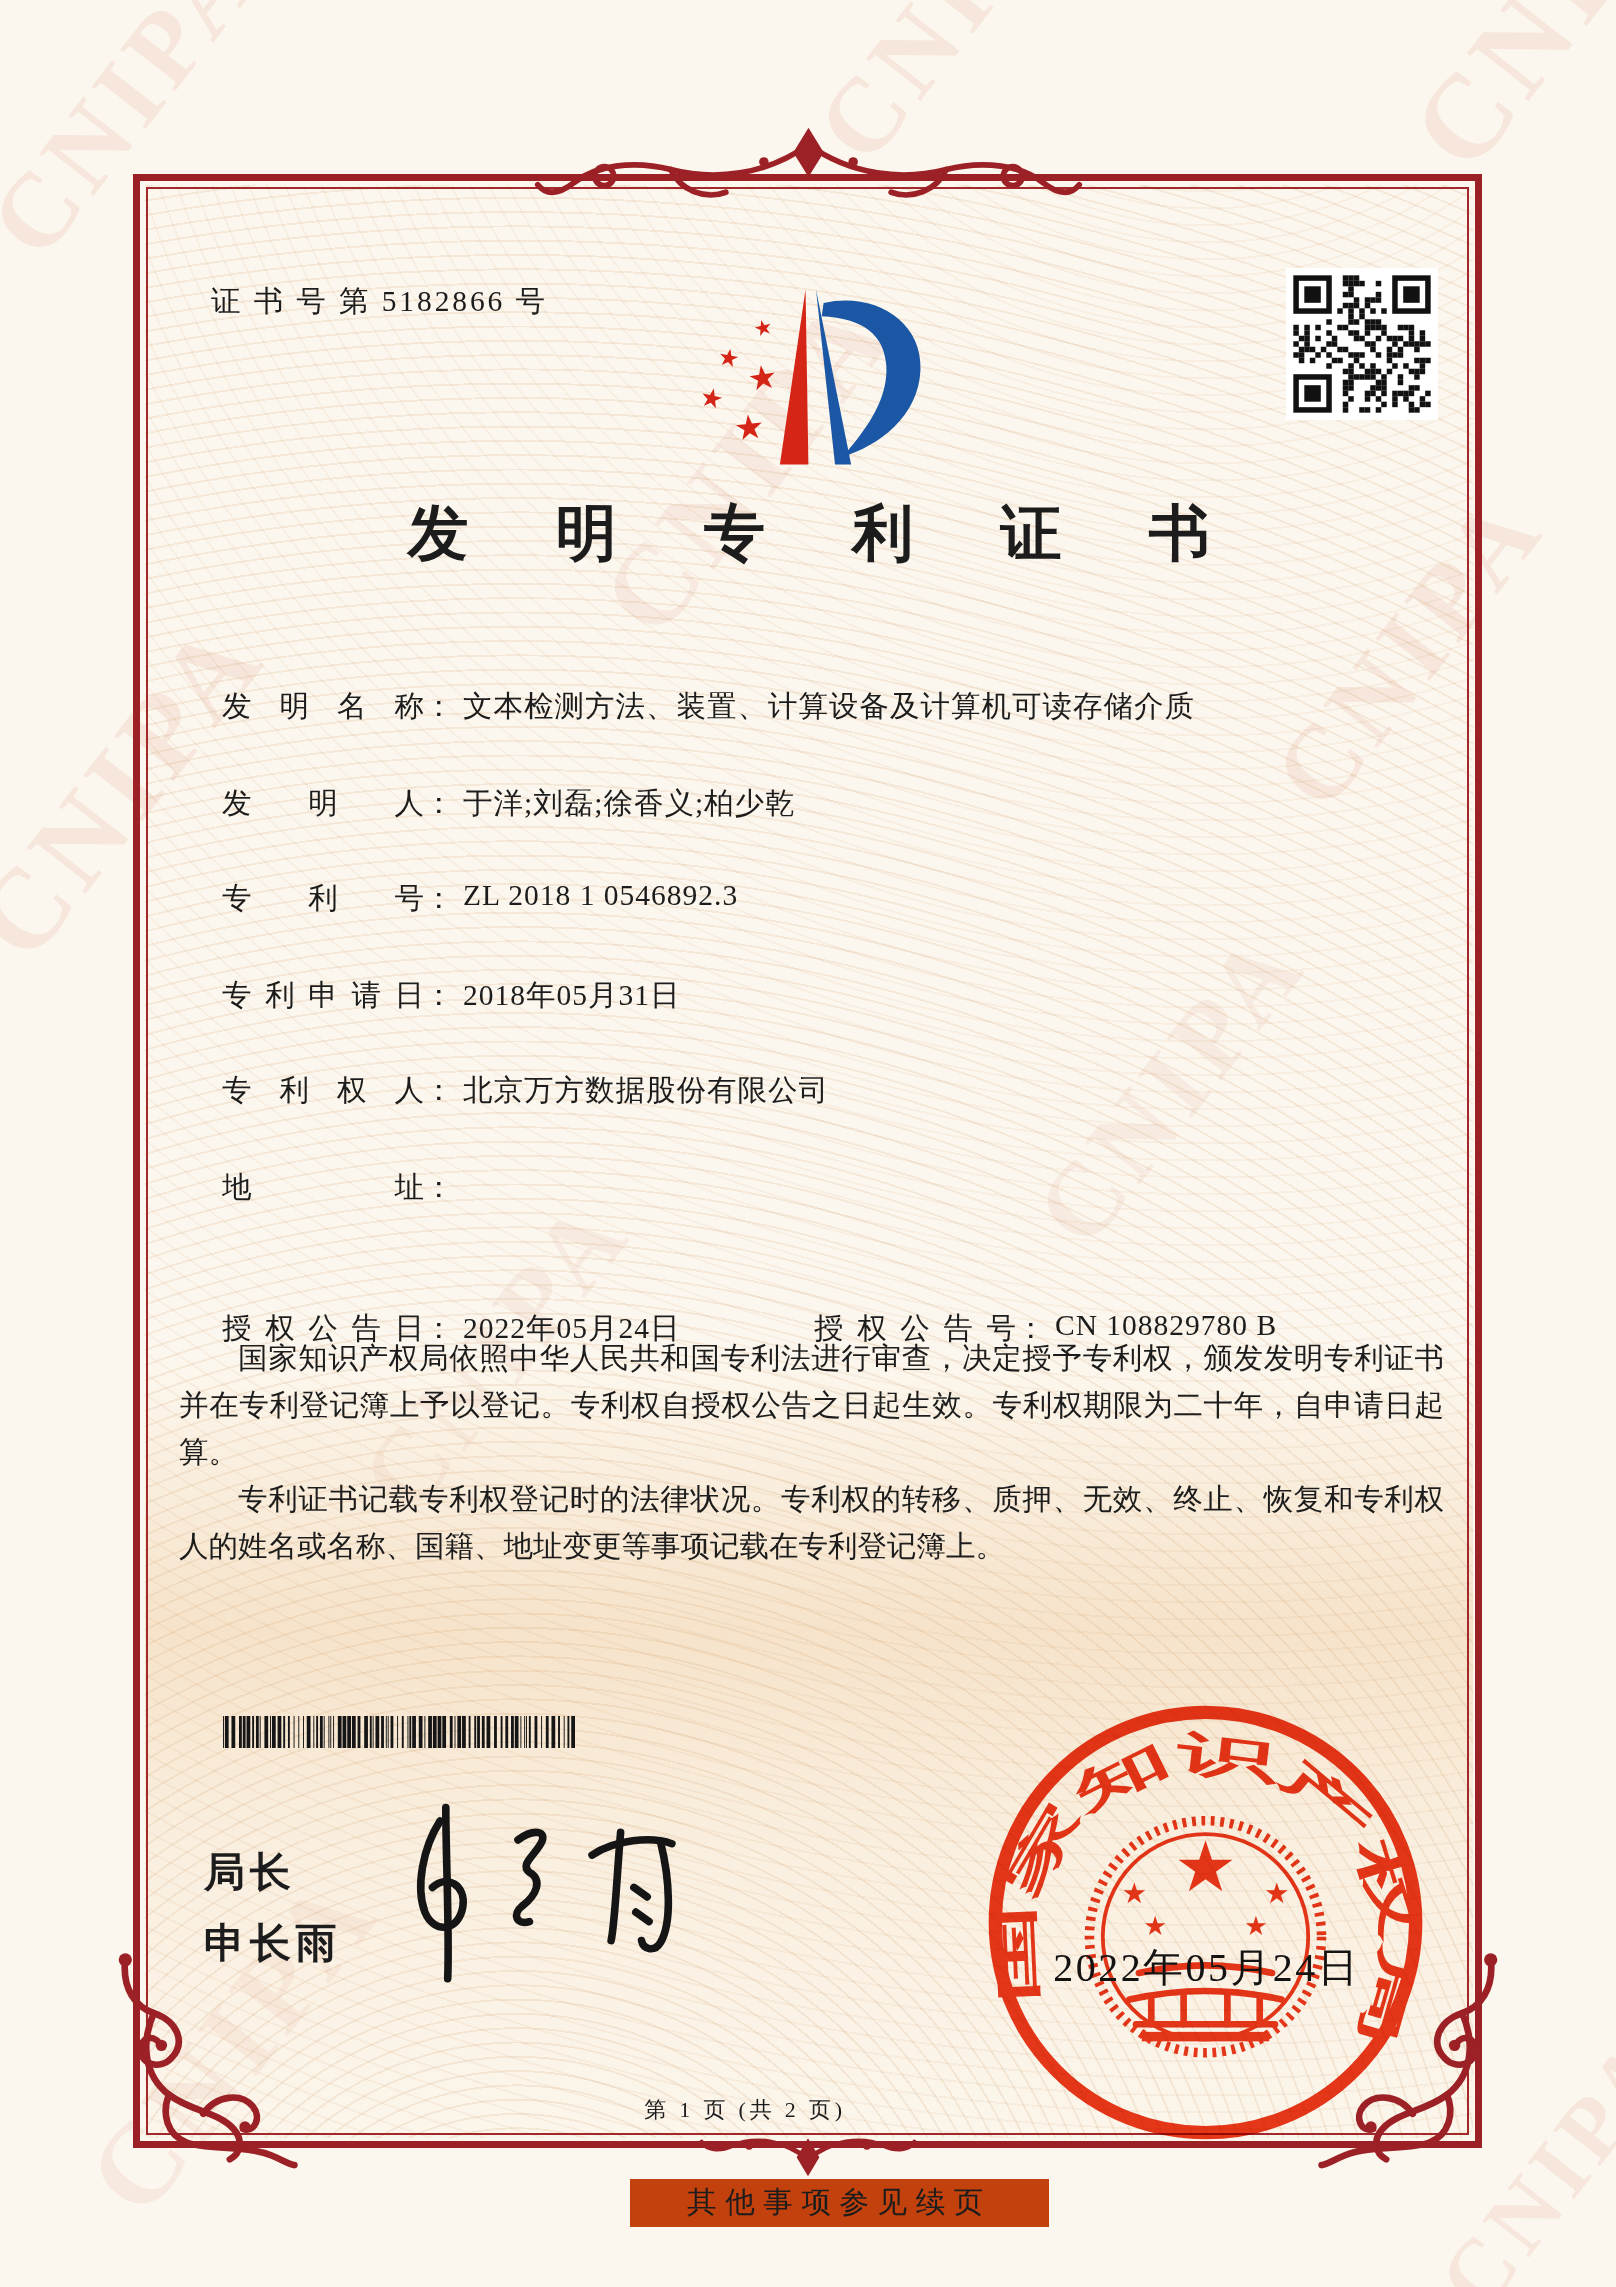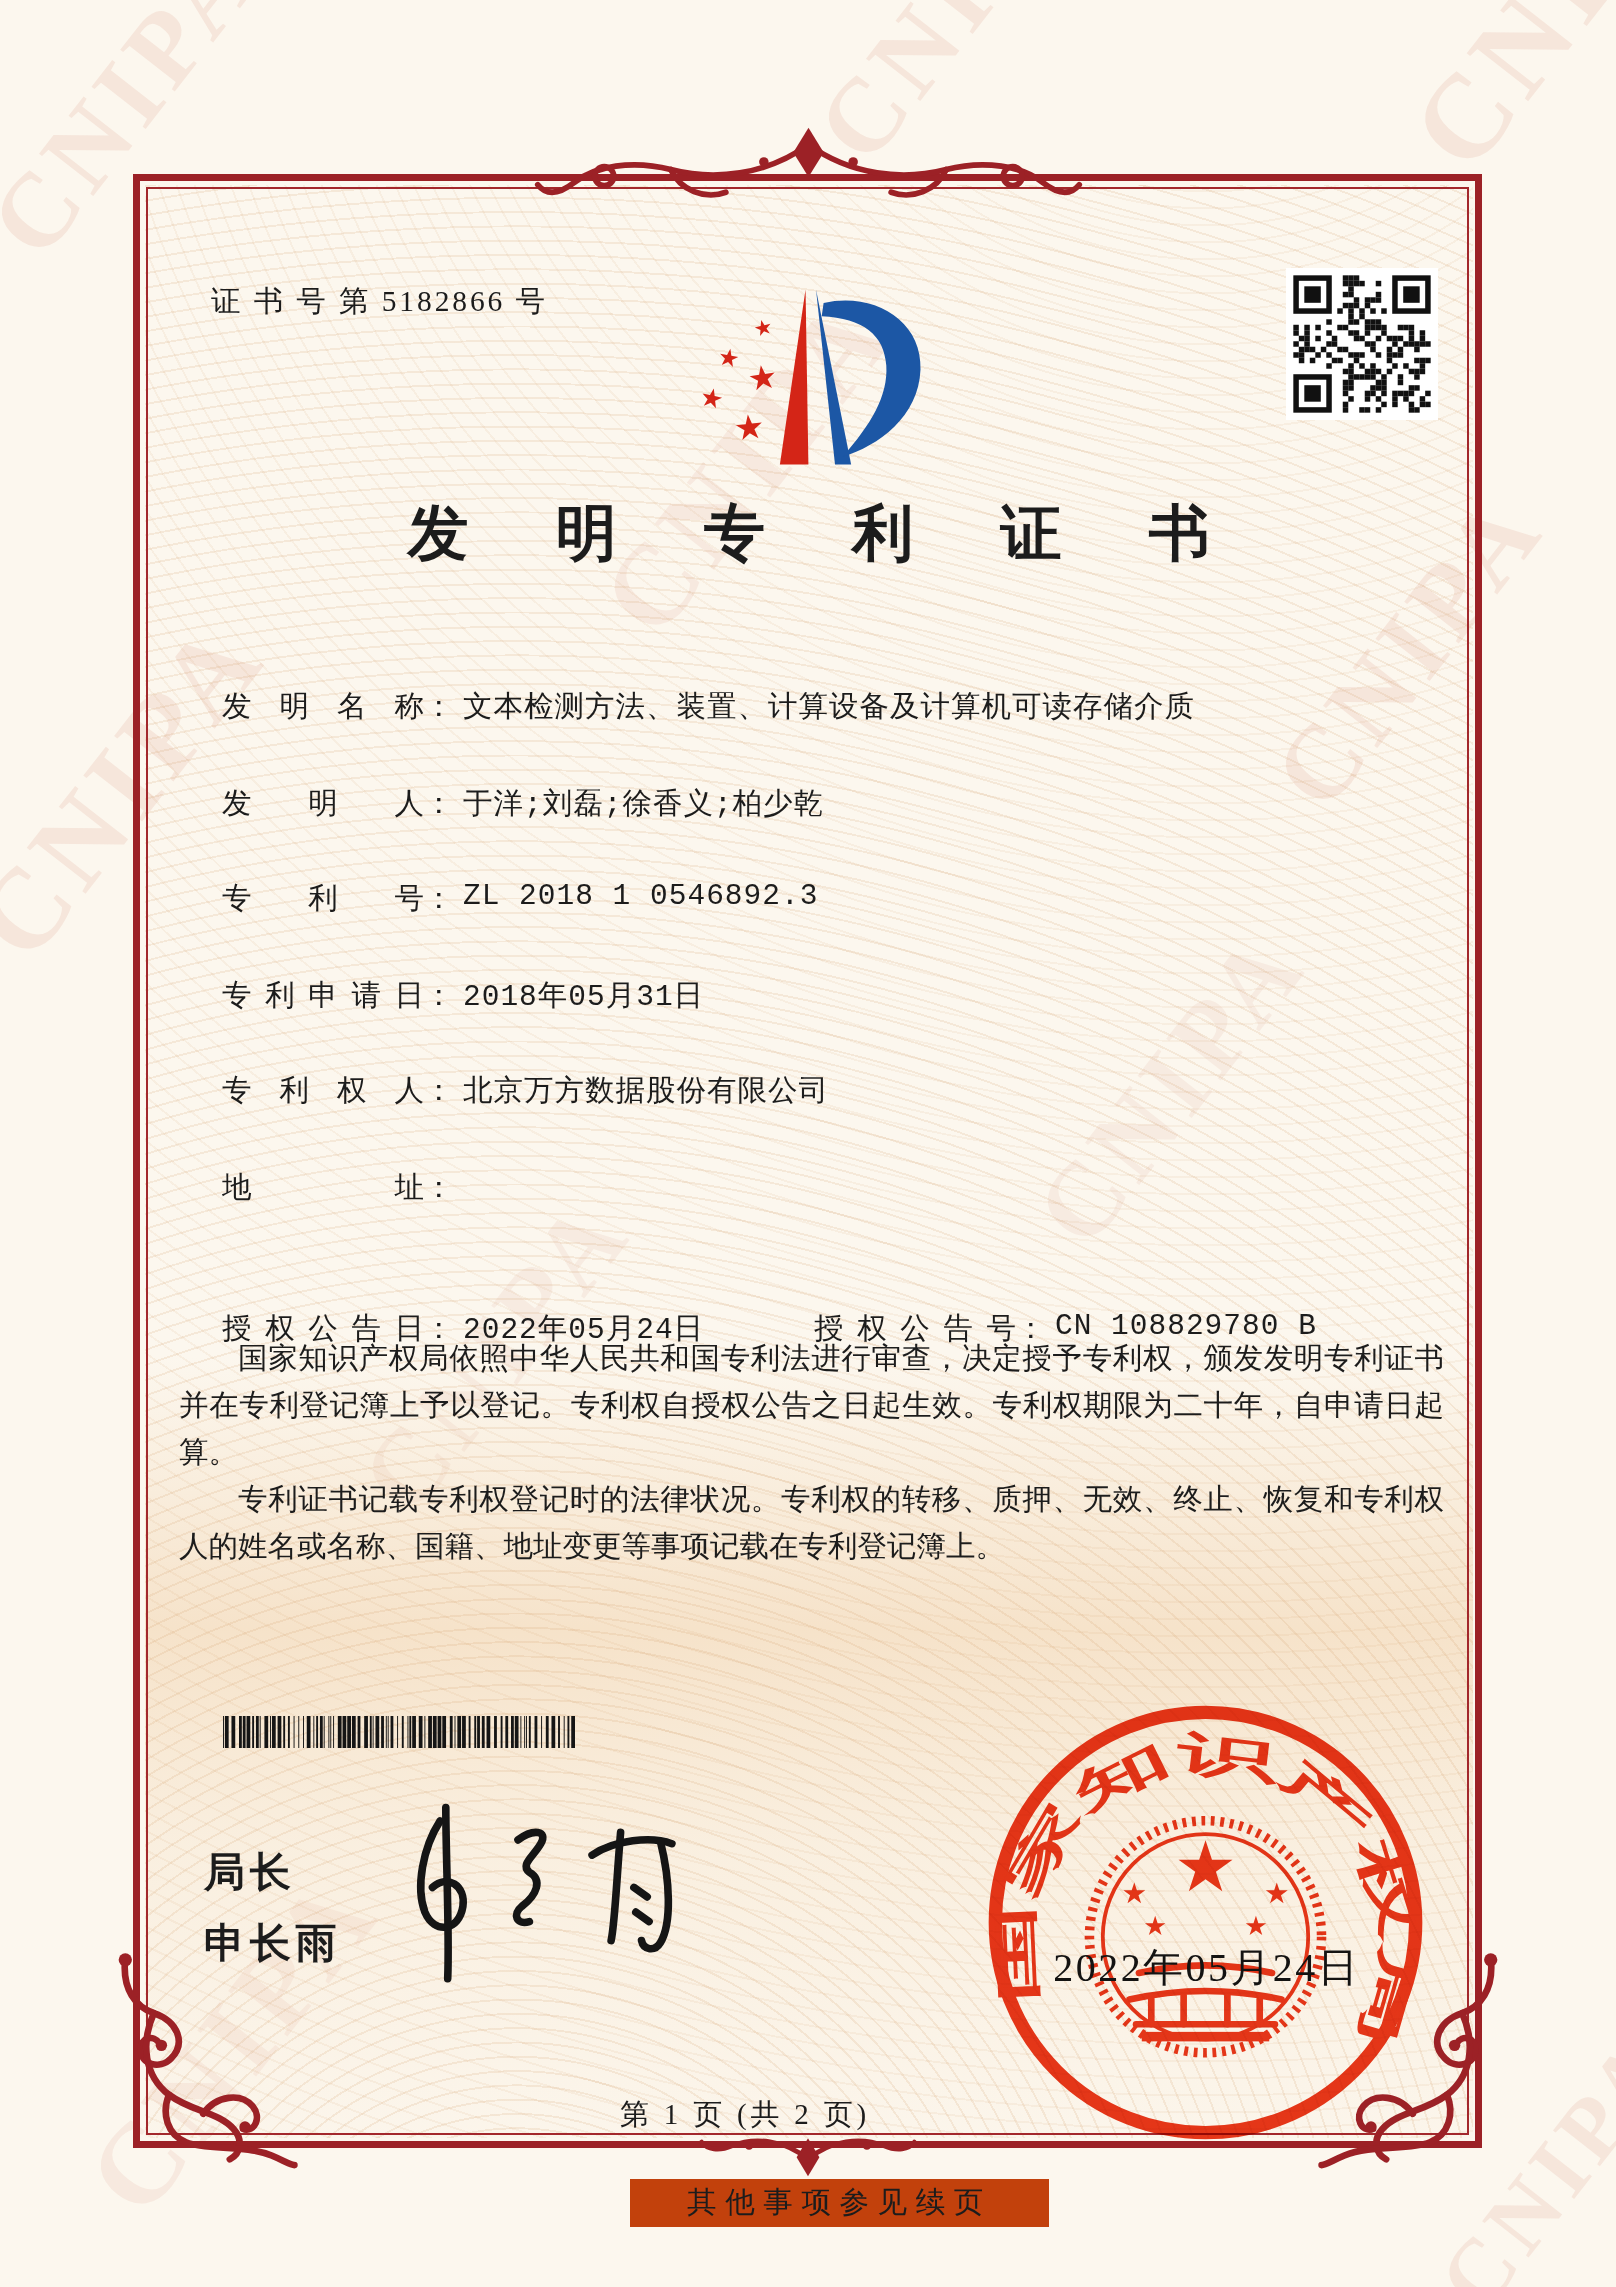--- a/index.html
+++ b/index.html
@@ -22,31 +22,31 @@
   
   .certno{position:absolute;left:211px;top:282px;font-size:29.5px;letter-spacing:2.9px;z-index:4;}
   .logo{position:absolute;left:702px;top:282px;width:228px;height:190px;z-index:4;}
   .logo-star{position:absolute;color:#d42517;z-index:5;line-height:1;}
   .qr{position:absolute;left:1286px;top:268px;width:152px;height:152px;z-index:4;background:#fff;}
   .title{position:absolute;left:0;right:0;top:493px;text-align:center;font-size:61px;font-weight:700;
          letter-spacing:36px;text-indent:36px;z-index:4;}
   .fields{position:absolute;left:222px;top:0;width:1236px;z-index:4;font-size:29.5px;}
   .frow{position:absolute;display:flex;white-space:nowrap;}
   .flabel{display:inline-block;width:202px;text-align:justify;text-align-last:justify;}
-  .fvalue{margin-left:9.5px;letter-spacing:1px;font-family:Liberation Mono, monospace;}
+  .fvalue{margin-left:9.5px;letter-spacing:1px;}
   .g2{position:absolute;left:592px;display:flex;white-space:nowrap;}
   .paras{position:absolute;left:179px;top:1335px;width:1265px;font-size:29.5px;line-height:47px;
          text-align:justify;z-index:4;}
   .paras p{margin:0;text-indent:2em;}
   .barcode{position:absolute;left:221px;top:1716px;z-index:4;}
   .director{position:absolute;left:204px;font-size:41px;font-weight:700;letter-spacing:4.8px;z-index:4;
             font-family:"Liberation Sans",sans-serif;}
   .sig{position:absolute;left:366px;top:1800px;z-index:4;}
   .seal{position:absolute;left:982px;top:1699px;width:447px;height:447px;z-index:5;mix-blend-mode:multiply;}
-  .pagefoot{position:absolute;left:607px;top:2095px;width:276px;text-align:center;font-size:29px;
+  .pagefoot{position:absolute;left:607px;top:2095px;width:276px;text-align:center;font-size:22px;
             letter-spacing:3.8px;z-index:4;}
   .noteband{position:absolute;left:630px;top:2179px;width:419px;height:48px;background:#c2410c;
             display:flex;align-items:center;justify-content:center;z-index:4;}
   .note{font-size:29.5px;letter-spacing:8.6px;}
 </style>
 </head>
 <body>
 
 <div class="page">
 

